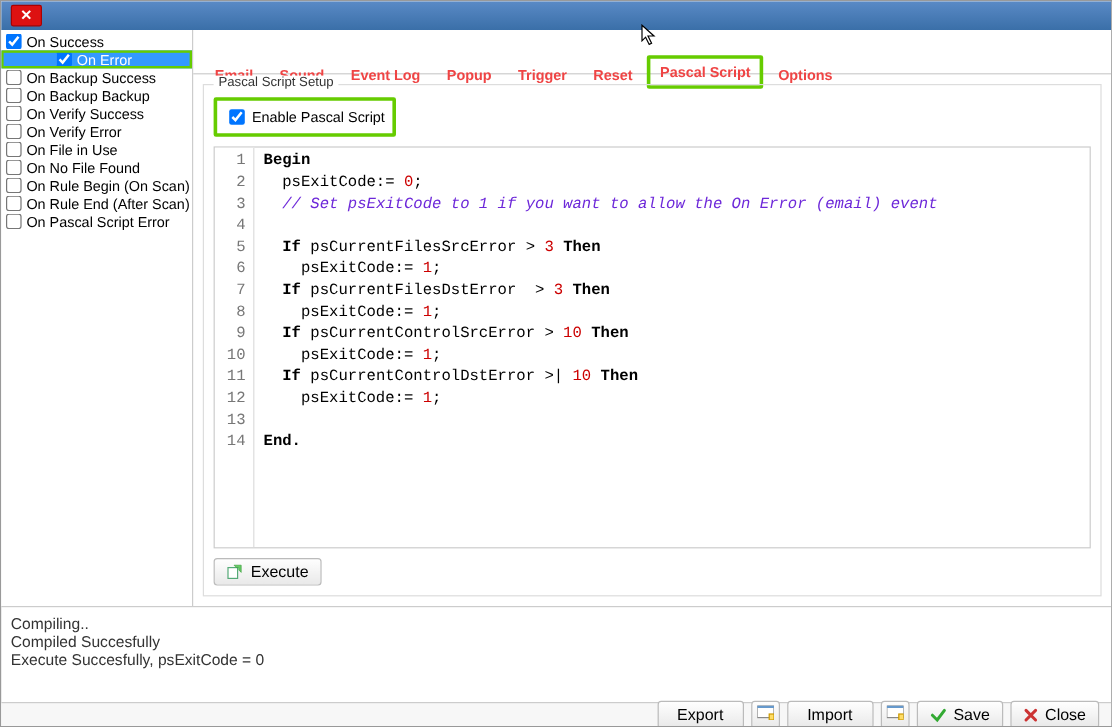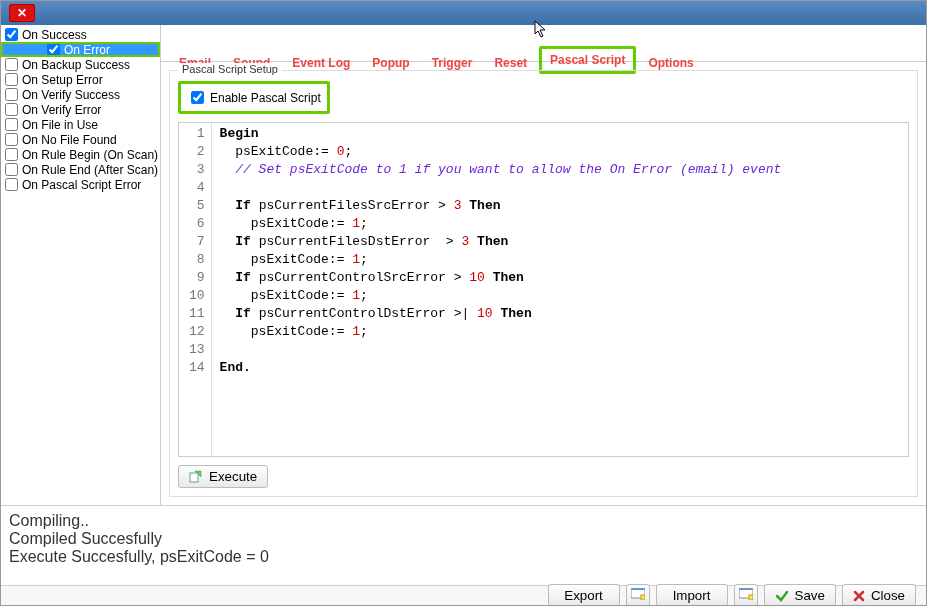--- a/index.html
+++ b/index.html
@@ -143,21 +143,21 @@
     padding: 3px 10px;
     border-radius: 3px;
     cursor: pointer;
     min-height: 22px;
     justify-content: space-between;
   }
   .output-area {
     height: 80px;
     border-top: 1px solid #ccc;
     padding: 6px 8px;
-    font-size: 16px;
+    font-size: 13px;
     color: #333;
     white-space: pre-line;
   }
   .footer {
     height: 20px;
     border-top: 1px solid #ccc;
     display: flex;
     align-items: center;
     justify-content: flex-end;
     gap: 6px;
@@ -192,21 +192,21 @@
       <div class="event-item selected hl">
         <input type="checkbox" checked="" style="">
         <span>On Error</span>
       </div>
       <div class="event-item">
         <input type="checkbox" style="">
         <span>On Backup Success</span>
       </div>
       <div class="event-item">
         <input type="checkbox" style="">
-        <span>On Setup Error</span>
+        <span>On Backup Backup</span>
       </div>
       <div class="event-item">
         <input type="checkbox" style="">
         <span>On Verify Success</span>
       </div>
       <div class="event-item">
         <input type="checkbox" style="">
         <span>On Verify Error</span>
       </div>
       <div class="event-item">

